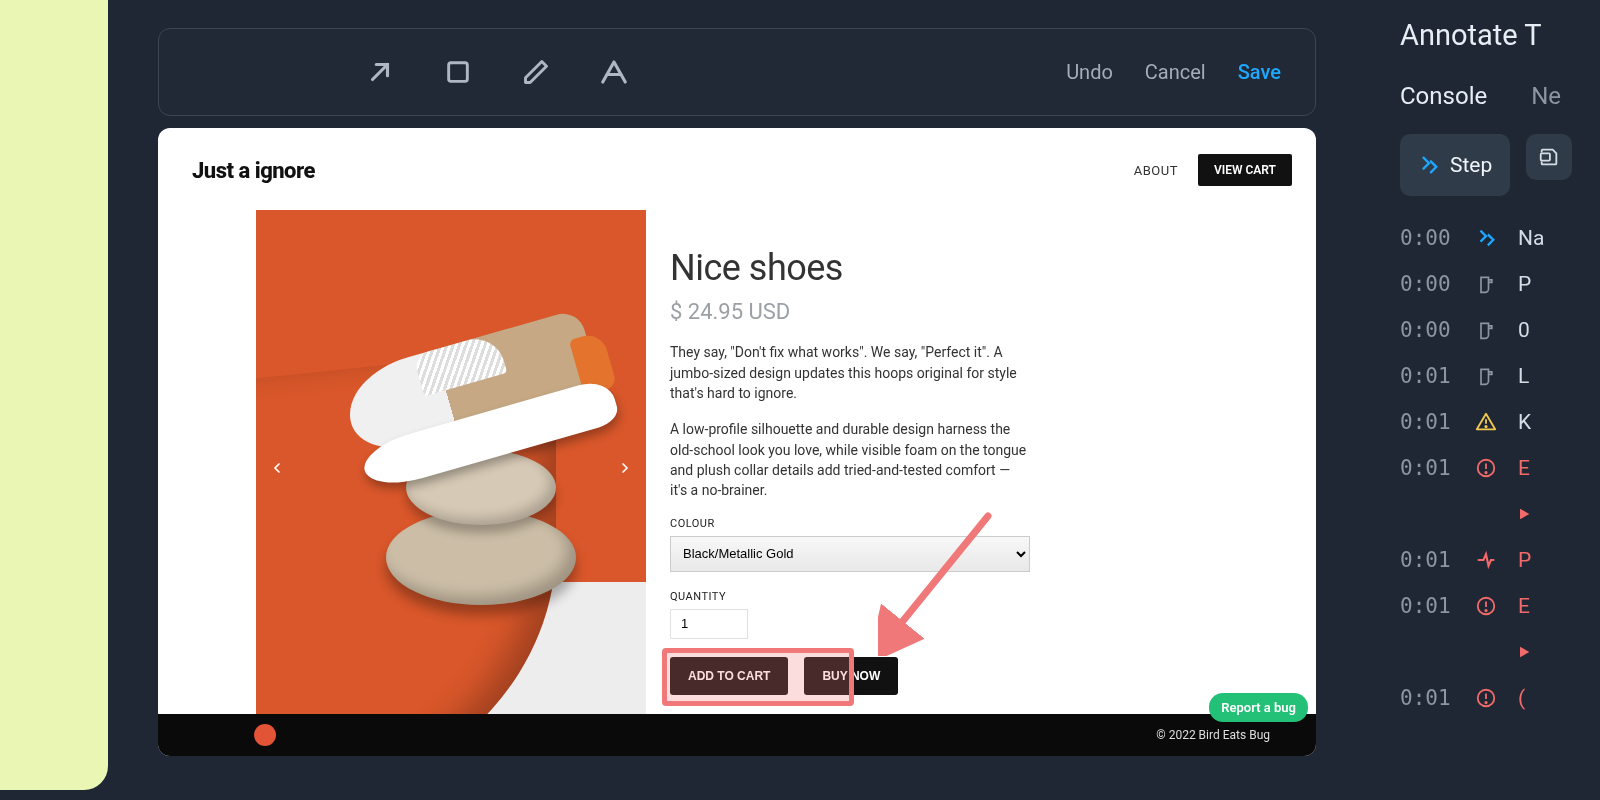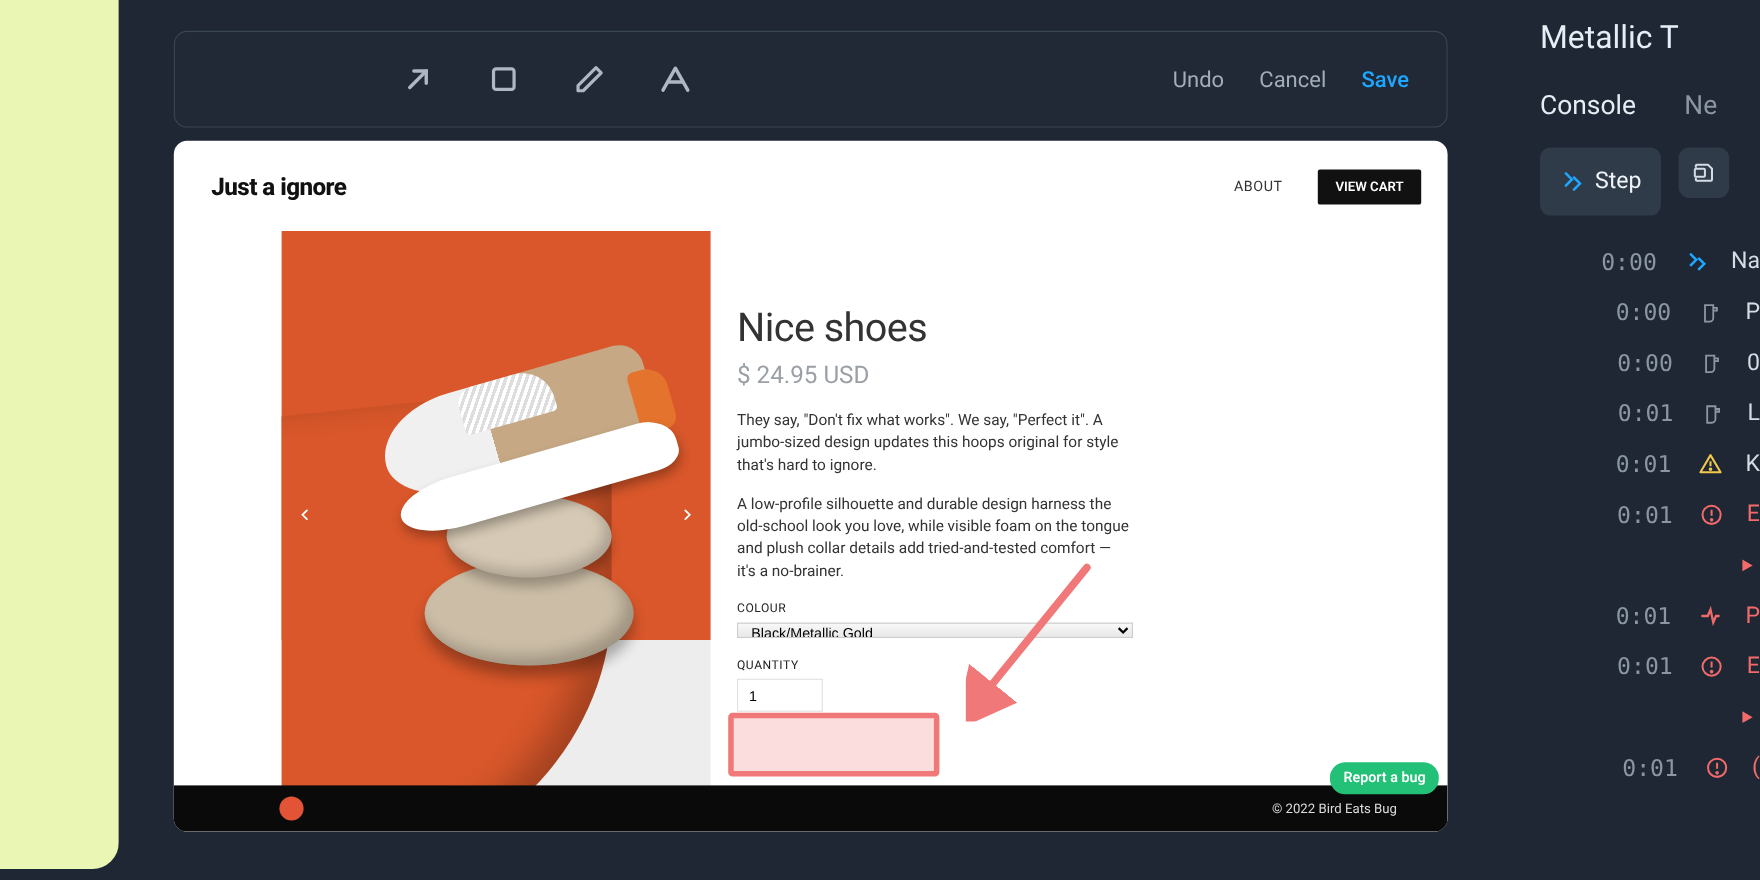--- a/index.html
+++ b/index.html
@@ -19,21 +19,21 @@
     .toolbar-actions { margin-left: auto; display: flex; gap: 32px; align-items: center; font-size: 20px; }
     .toolbar-actions span { color: #a3adba; cursor: pointer; }
     .toolbar-actions .save { color: #1ea7ff; font-weight: 500; }
 
     
     .screenshot { position: absolute; left: 50px; right: 50px; top: 128px; bottom: 34px; background: #fff; border-radius: 12px; overflow: hidden; }
     .store-wrap { position: relative; width: 100%; height: 100%; }
 
     .store-header { position: absolute; left: 34px; right: 24px; top: 26px; display: flex; align-items: center; justify-content: space-between; }
     .store-logo { font-weight: 800; font-size: 22px; color: #111; letter-spacing: -0.5px; }
-    .store-nav { display: flex; align-items: center; gap: 32px; }
+    .store-nav { display: flex; align-items: center; gap: 20px; }
     .store-nav-link { font-size: 13px; color: #333; letter-spacing: 0.5px; }
     .view-cart { background: #111; color: #fff; padding: 9px 16px; font-size: 12px; font-weight: 600; border-radius: 2px; }
 
     .product-area { position: absolute; left: 0; right: 0; top: 82px; bottom: 30px; display: flex; gap: 24px; padding: 0 0 0 98px; align-items: center; }
     .product-image { position: relative; width: 390px; height: 100%; background: linear-gradient(180deg, #d9572a 0%, #d9572a 72%, #ededed 72%, #ededed 100%); overflow: hidden; }
     .curl-shape { position: absolute; left: -60px; bottom: -60px; width: 360px; height: 420px; background: #d9572a; border-radius: 0 0 220px 0; transform: skewY(-6deg); box-shadow: inset -18px -10px 30px rgba(0,0,0,0.25); }
     .rock1 { position: absolute; left: 150px; top: 240px; width: 150px; height: 75px; background: #d6c9b5; border-radius: 50%; box-shadow: inset -6px -6px 12px rgba(0,0,0,0.2), 0 8px 10px rgba(0,0,0,0.25); }
     .rock2 { position: absolute; left: 130px; top: 300px; width: 190px; height: 95px; background: #cbbda6; border-radius: 50%; box-shadow: inset -8px -8px 14px rgba(0,0,0,0.22), 0 10px 12px rgba(0,0,0,0.3); }
     .shoe { position: absolute; left: 88px; top: 90px; width: 260px; height: 160px; transform: rotate(-16deg); }
     .shoe-sole { position: absolute; left: 0; bottom: 0; width: 260px; height: 46px; background: #fff; border-radius: 70px 40px 30px 70px / 30px 30px 20px 30px; box-shadow: 0 6px 10px rgba(0,0,0,0.3); }
@@ -42,21 +42,21 @@
     .shoe-laces { position: absolute; left: 78px; bottom: 78px; width: 86px; height: 42px; background: repeating-linear-gradient(125deg, #fff 0 3px, #ddd 3px 6px); border-radius: 16px 30px 4px 4px; }
     .gal-nav { position: absolute; top: 50%; transform: translateY(-50%); width: 30px; height: 30px; color: #fff; display: flex; align-items: center; justify-content: center; cursor: pointer; }
     .gal-prev { left: 6px; }
     .gal-next { right: 6px; }
 
     .product-info { flex: 1; max-width: 360px; padding-top: 6px; color: #333; }
     .p-title { font-size: 36px; font-weight: 400; color: #333; margin-bottom: 10px; letter-spacing: -0.5px; }
     .p-price { font-size: 22px; color: #9aa0a6; margin-bottom: 18px; }
     .p-desc { font-size: 14px; line-height: 1.45; color: #333; margin-bottom: 16px; }
     .p-label { font-size: 11px; letter-spacing: 0.5px; color: #222; margin-bottom: 6px; }
-    .p-select { width: 100%; height: 14px; border: 1px solid #ccc; background: #f3f3f3; font-size: 13px; padding: 0 8px; background-image: linear-gradient(#f8f8f8,#e8e8e8); }
+    .p-select { width: 100%; height: 36px; border: 1px solid #ccc; background: #f3f3f3; font-size: 13px; padding: 0 8px; background-image: linear-gradient(#f8f8f8,#e8e8e8); }
     .p-qty { width: 78px; height: 30px; border: 1px solid #e0e0e0; padding: 0 10px; font-size: 13px; margin-bottom: 18px; }
 
     .cta-row { display: flex; gap: 16px; }
     .black-btn { background: #111; color: #fff; padding: 12px 18px; font-size: 12px; font-weight: 600; border-radius: 3px; border: none; cursor: pointer; }
 
     
     .red-box { position: absolute; left: 504px; top: 520px; width: 192px; height: 58px; border: 5px solid #f07878; background: rgba(240,120,120,0.25); border-radius: 4px; pointer-events: none; }
     .red-arrow { position: absolute; left: 720px; top: 378px; pointer-events: none; }
 
     .store-footer { position: absolute; left: 0; right: 0; bottom: 0; height: 42px; background: #0a0a0a; color: #ddd; font-size: 12px; display: flex; align-items: center; justify-content: center; }
@@ -67,21 +67,21 @@
     
     .devtools { position: absolute; left: 1390px; top: 0; right: 0; height: 800px; background: #1e2733; padding: 18px 0 0 10px; overflow: hidden; color: #e6edf5; }
     .dt-title { font-size: 29px; font-weight: 400; color: #e6edf5; margin-bottom: 30px; white-space: nowrap; }
     .dt-tabs { display: flex; gap: 44px; font-size: 24px; color: #e6edf5; margin-bottom: 24px; }
     .dt-tabs .inactive { color: #8b95a3; }
     .dt-filter-row { display: flex; gap: 16px; margin-bottom: 22px; }
     .dt-chip { display: flex; align-items: center; gap: 10px; background: #303b49; color: #f0f4f9; border-radius: 10px; padding: 10px 18px; font-size: 21px; height: 62px; }
     .dt-chip svg { color: #1ea7ff; }
     .dt-tree-chip { background: #303b49; width: 46px; height: 46px; border-radius: 10px; display: flex; align-items: center; justify-content: center; color: #d4dce6; }
 
-    .log-list { display: flex; flex-direction: column; gap: 6px; align-items: flex-end; }
+    .log-list { display: flex; flex-direction: column; gap: 6px; }
     .log-row { display: flex; align-items: center; gap: 20px; font-size: 21px; height: 40px; white-space: nowrap; }
     .log-row.sub { padding-left: 112px; }
     .log-time { color: #8b95a3; font-family: ui-monospace, Menlo, monospace; width: 54px; }
     .log-icon { width: 24px; height: 24px; display: flex; align-items: center; justify-content: center; }
     .log-text { color: #d4dce6; }
     .c-blue { color: #1ea7ff; }
     .c-gray { color: #8b95a3; }
     .c-yellow { color: #f2c94c; }
     .c-red { color: #f26a6a; }
   </style>
@@ -162,20 +162,24 @@
           <div class="p-title">Nice shoes</div>
           <div class="p-price">$ 24.95 USD</div>
           <div class="p-desc">They say, "Don't fix what works". We say, "Perfect it". A jumbo-sized design updates this hoops original for style that's hard to ignore.</div>
           <div class="p-desc">A low-profile silhouette and durable design harness the old-school look you love, while visible foam on the tongue and plush collar details add tried-and-tested comfort — it's a no-brainer.</div>
           <div class="p-label">COLOUR</div>
           <select class="p-select" style="margin-bottom:18px;">
             <option>Black/Metallic Gold</option>
           </select>
           <div class="p-label">QUANTITY</div>
           <input class="p-qty" value="1" style="">
+          <div class="cta-row">
+            <button class="black-btn">ADD TO CART</button>
+            <button class="black-btn">BUY NOW</button>
+          </div>
         </div>
       </div>
 
       <div class="store-footer">
         <div class="footer-indicator"></div>
         <div class="copyright">© 2022 Bird Eats Bug</div>
       </div>
       <div class="report-bug">Report a bug</div>
 
       <div class="red-box"></div>
@@ -186,21 +190,21 @@
             </marker>
           </defs>
         <line x1="110" y1="10" x2="16" y2="126" stroke="#f07878" stroke-width="7" stroke-linecap="round" marker-end="url(#ah)"></line>
       </svg>
 
     </div>
   </div>
 </div>
 
 <div class="devtools">
-  <div class="dt-title">Metallic T</div>
+  <div class="dt-title">Annotate T</div>
   <div class="dt-tabs">
     <div>Console</div>
     <div class="inactive">Ne</div>
   </div>
   <div class="dt-filter-row">
     <div class="dt-chip">
       <svg width="22" height="22" viewBox="0 0 24 24" fill="none" stroke="currentColor" stroke-width="2.5" stroke-linecap="round">
           <polyline points="6 4 12 10 6 16"></polyline>
           <polyline points="14 8 20 14 14 20"></polyline>
         </svg>

